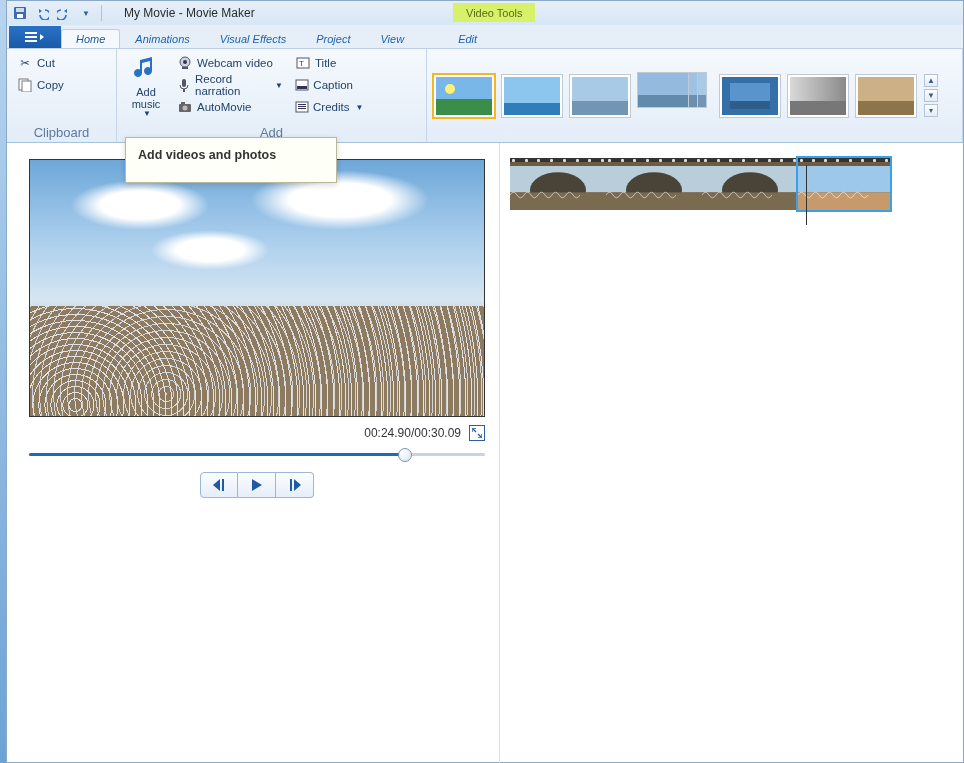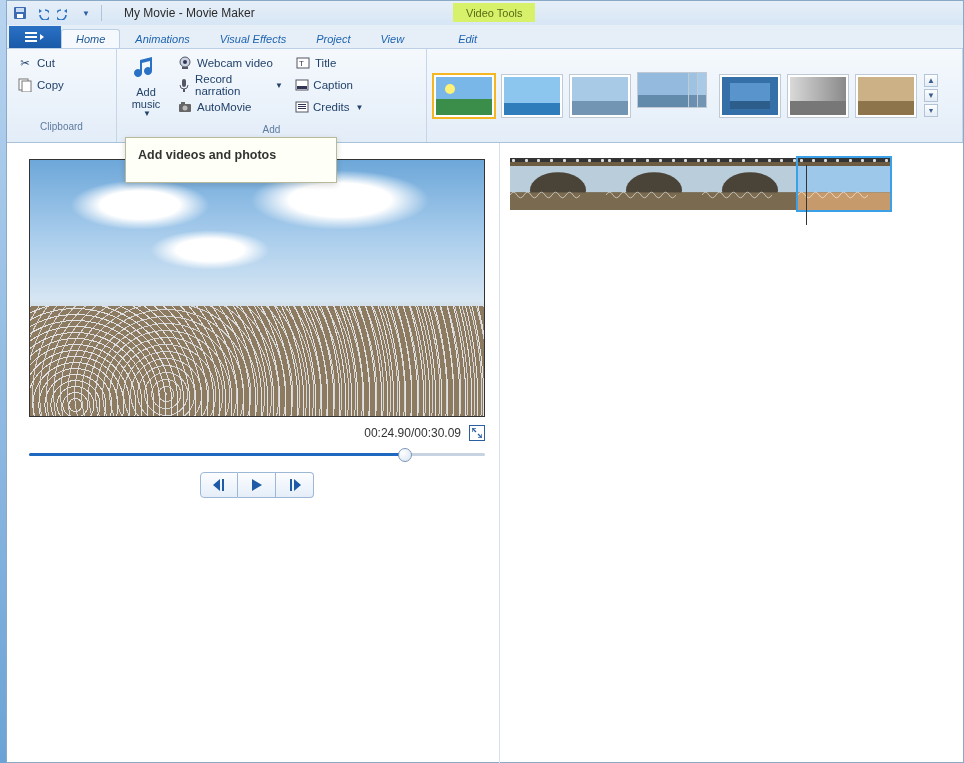--- a/index.html
+++ b/index.html
@@ -12,21 +12,21 @@
   .titlebar .title { margin-left: 16px; }
   .tab-area { height: 24px; background: #e6eff8; display: flex; align-items: flex-end; border-bottom: 1px solid #bcd0e5; font-style: italic; }
   .file-menu { width: 52px; height: 22px; background: linear-gradient(180deg,#2a71c5,#1a5aa9); color: #fff; display: flex; align-items: center; justify-content: center; font-size: 12px; margin-left: 2px; }
   .file-menu svg { }
   .tab { padding: 3px 14px 3px 14px; font-size: 11px; color: #1d63b0; border: 1px solid transparent; border-bottom: none; cursor: default; }
   .tab.active { background: #f5f9fd; border-color: #bcd0e5; color: #235a94; border-top-left-radius: 3px; border-top-right-radius: 3px; }
   .tab.context { background: #d7f16a; color: #5a6a15; margin-left: 24px; padding:3px 12px; }
   .ribbon { height: 94px; background: linear-gradient(180deg,#f5f9fd,#e3edf8); display: flex; border-bottom: 1px solid #a9c2dc; }
   .group { border-right: 1px solid #c6d6e8; display: flex; flex-direction: column; }
   .group-body { flex: 1; display: flex; align-items: flex-start; padding: 2px 4px; }
-  .group-label { text-align: center; font-size: 10px; color: #5e7aa0; padding: 1px 0 10px; }
+  .group-label { text-align: center; font-size: 13px; color: #5e7aa0; padding: 1px 0 2px; }
   .big-btn { display: flex; flex-direction: column; align-items: center; justify-content: center; width: 50px; height: 70px; font-size: 11px; color: #23436a; text-align: center; line-height: 1.1; padding: 2px; }
   .big-btn .icon32 { width: 32px; height: 32px; margin-bottom: 2px; }
   .big-btn.selected { background: linear-gradient(180deg,#ffe9a0,#ffd364); border:1px solid #dca92f; border-radius:2px; }
   .small-list { display: flex; flex-direction: column; gap: 2px; padding: 2px 4px; }
   .small-btn { display: flex; align-items: center; gap: 4px; font-size: 11.5px; color: #23436a; height: 20px; padding: 0 2px; }
   .small-btn .icon16 { width: 16px; height: 16px; display:flex; align-items:center; justify-content:center; }
   .dd-arrow { font-size: 8px; color:#23436a; margin-left:2px;}
   .themes { flex:1; display:flex; flex-direction:column;}
   .themes-body { flex:1; display:flex; align-items:center; padding: 4px 6px; gap:6px;}
   .theme-thumb { width:62px; height:44px; border:1px solid #c0cad5; background:#fff; display:flex; align-items:center; justify-content:center; position:relative;}

